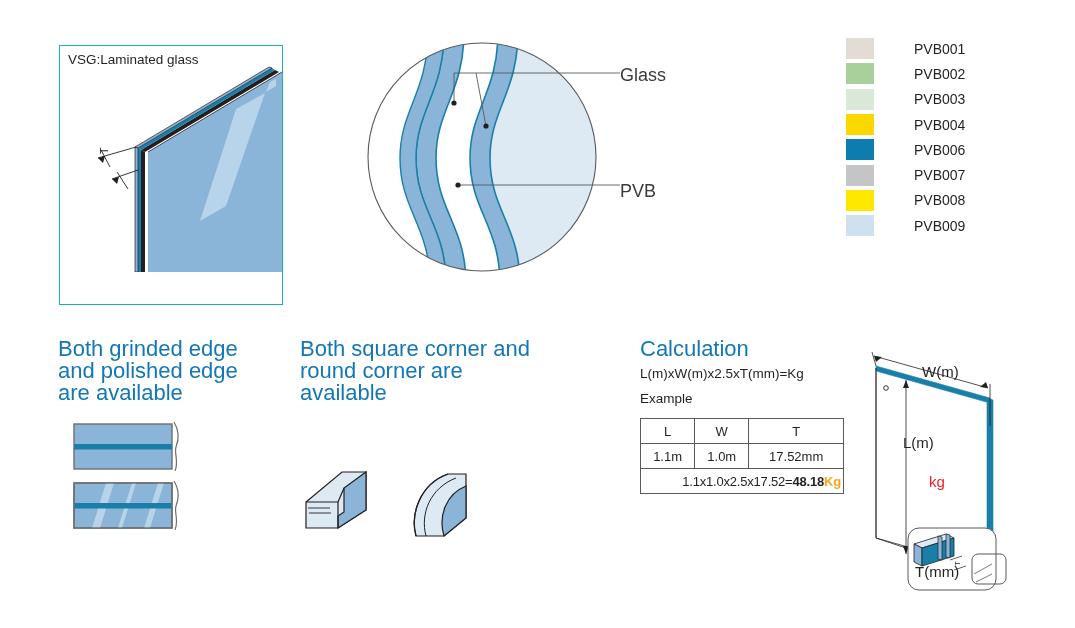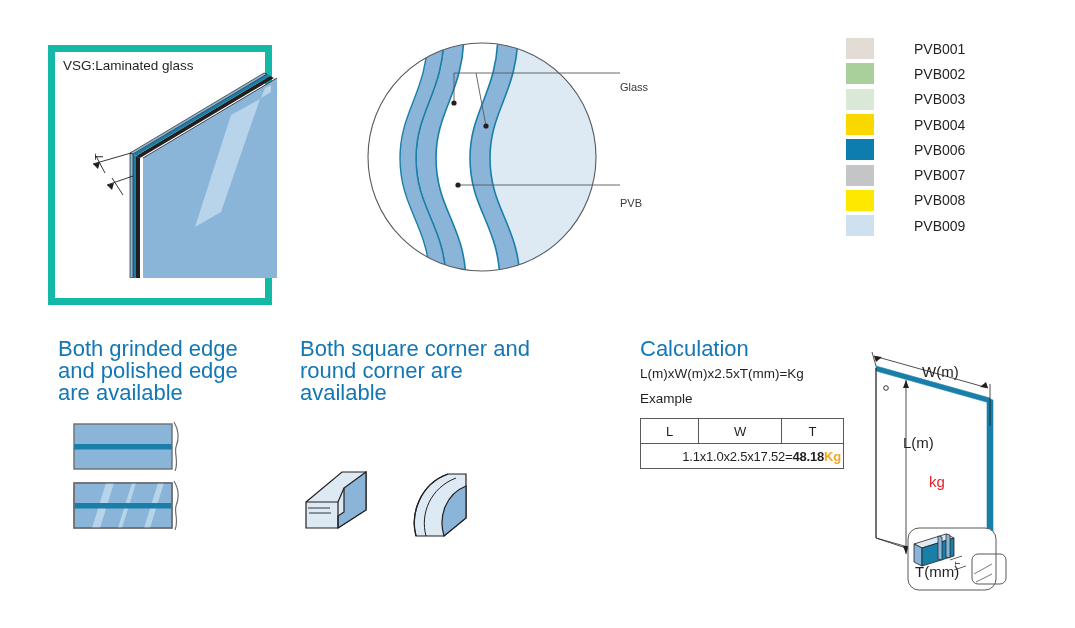--- a/index.html
+++ b/index.html
@@ -14,40 +14,39 @@
     font-family: "Liberation Sans", sans-serif;
     color: #231f20;
     overflow: hidden;
   }
 
   
   .abs { position: absolute; }
 
   
   #vsg-panel {
-    left: 48px; top: 45px;
+    left: 59px; top: 45px;
     width: 224px; height: 260px;
-    border: 7px solid #14b8a6;
+    border: 1px solid #14b8a6;
     background: #ffffff;
     box-sizing: border-box;
   }
   #vsg-title {
     position: absolute;
     left: 8px; top: 6px;
     font-size: 13.5px;
     color: #231f20;
     white-space: nowrap;
   }
 
   
   .callout-label {
-    font-size: 11px;
+    font-size: 18px;
     color: #3a3a3a;
     white-space: nowrap;
-    margin-top: 16px;
   }
   #label-glass { left: 620px; top: 65px; }
   #label-pvb   { left: 620px; top: 181px; }
 
   
   #pvb-legend {
     left: 846px; top: 36px;
     width: 170px;
   }
   .legend-row {
@@ -296,20 +295,25 @@
 <div class="abs" id="calc-example">Example</div>
 
 <table class="abs" id="calc-table">
   <tbody>
       <tr>
     <td>L</td>
     <td>W</td>
     <td>T</td>
   </tr>
   <tr>
+    <td>1.1m</td>
+    <td>1.0m</td>
+    <td>17.52mm</td>
+  </tr>
+  <tr>
     <td class="result-cell" colspan="3"><span>1.1x1.0x2.5x17.52=</span><span class="result-value">48.18</span><span class="result-unit">Kg</span></td>
   </tr>
 </tbody>
   </table>
 
 <div class="abs" style="left:862px; top:338px;">
   <svg width="200" height="258" viewBox="0 0 200 258">
 
     <polygon points="14,30 128,62 128,232 14,200" fill="#ffffff" stroke="#58595b" stroke-width="1"></polygon>
 

